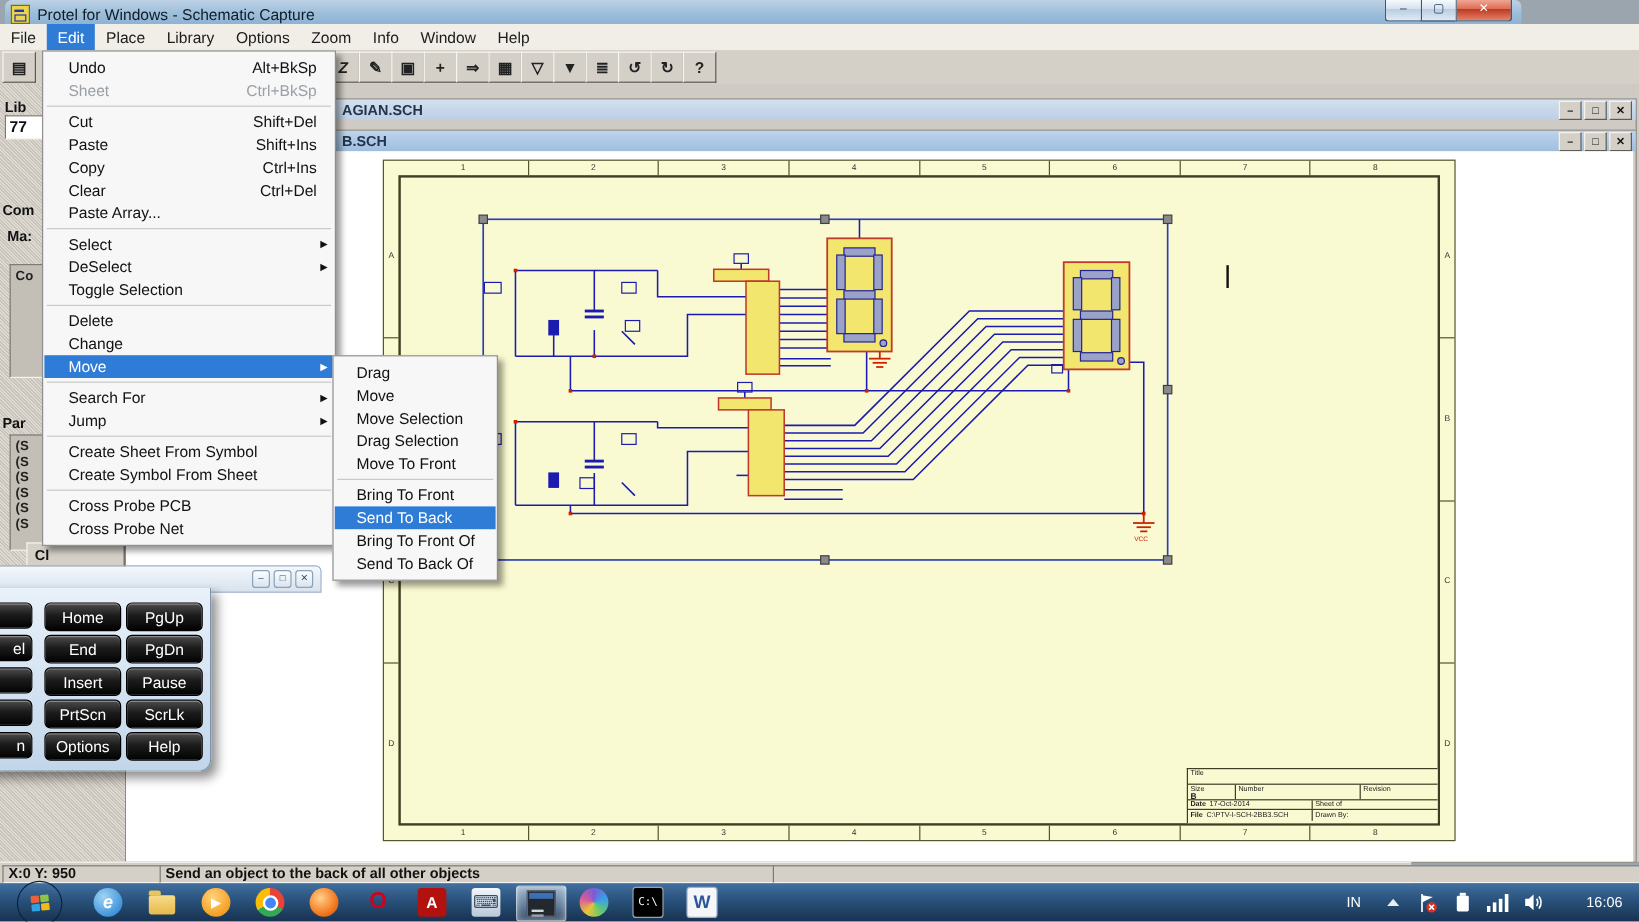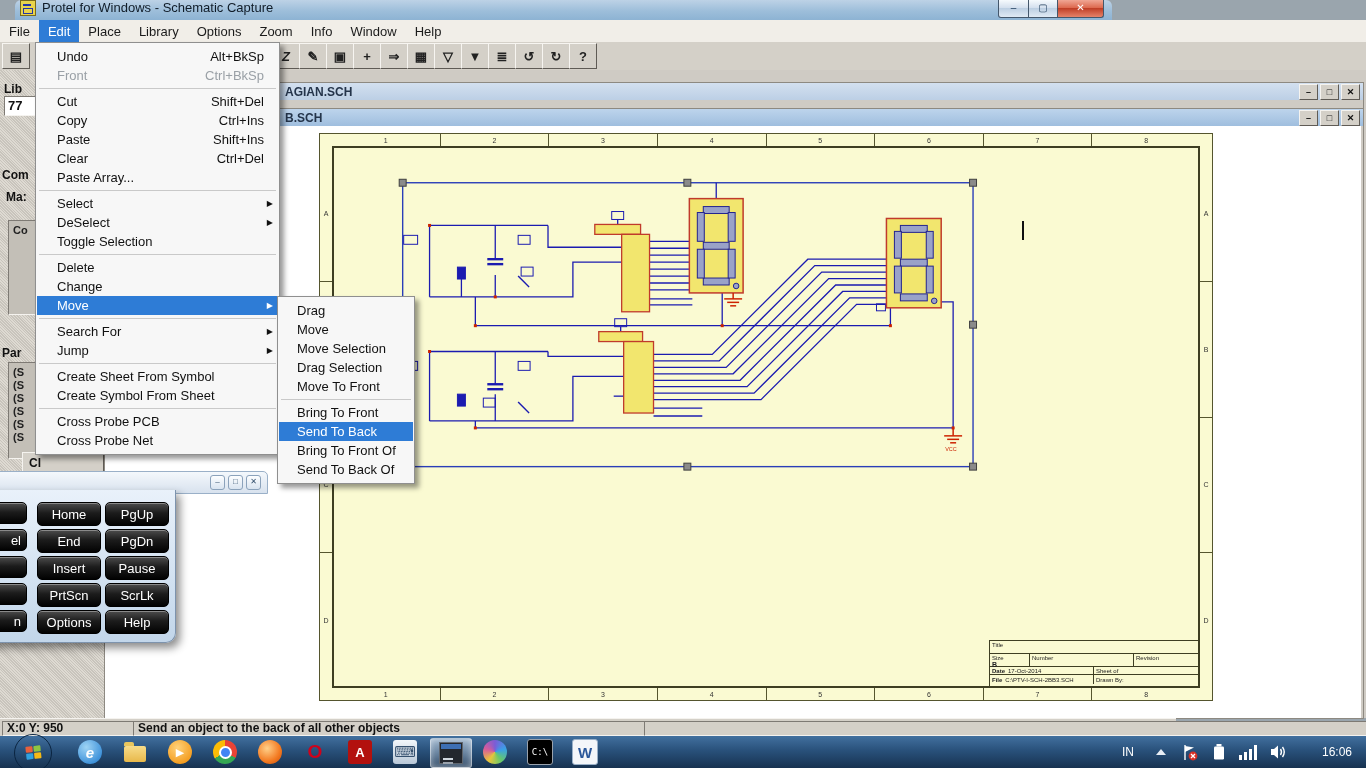--- a/index.html
+++ b/index.html
@@ -1,22 +1,22 @@
 <!DOCTYPE html>
 <html><head>
 <meta charset="utf-8">
 <style>
   html,body{margin:0;padding:0}
   .screen{position:relative;width:1366px;height:768px;overflow:hidden;
           font-family:"Liberation Sans",sans-serif;background:#9aa5ad;
           -webkit-font-smoothing:antialiased}
   
-  .titlebar{position:absolute;left:15px;top:0;width:1097px;height:20px;
+  .titlebar{position:absolute;left:4px;top:0;width:1264px;height:20px;
     background:linear-gradient(#bdd2e6,#9dbeda 55%,#8db3d3);
-    border-bottom:1px solid #6f8aa5;display:flex;align-items:flex-start;
+    border-bottom:1px solid #6f8aa5;display:flex;align-items:flex-end;
     border-radius:6px 6px 0 0}
   .app-icon{width:14px;height:14px;margin:0 6px 0 5px;background:#e8d44d;
     border:1px solid #7a6a1c;position:relative}
   .app-icon:before{content:"";position:absolute;left:2px;top:3px;width:8px;height:2px;background:#2436a8}
   .app-icon:after{content:"";position:absolute;left:2px;top:7px;width:8px;height:4px;border:1px solid #2436a8}
   .app-title{font-size:13px;color:#101c28}
   .aero-controls{position:absolute;right:8px;top:0;display:flex}
   .aero{height:17px;border:1px solid #44576b;border-top:0;
     background:linear-gradient(#f6fafd,#d4e0ee 45%,#bacde1 46%,#e0eaf4);
     color:#23405e;font-size:10px;line-height:15px;text-align:center}
@@ -497,35 +497,35 @@
     <span class="key" style="left:154px;top:93px;width:62px">ScrLk</span>
     <span class="key" style="left:154px;top:120px;width:62px">Help</span>
   </div>
 
   <div class="menu edit-menu">
     <div class="mi">
         <span>Undo</span>
         <span class="sc">Alt+BkSp</span>
       </div>
     <div class="mi dis">
-        <span>Front</span>
+        <span>Sheet</span>
         <span class="sc">Ctrl+BkSp</span>
       </div>
     <div class="msep"></div>
     <div class="mi">
         <span>Cut</span>
         <span class="sc">Shift+Del</span>
       </div>
     <div class="mi">
+        <span>Paste</span>
+        <span class="sc">Shift+Ins</span>
+      </div>
+    <div class="mi">
         <span>Copy</span>
         <span class="sc">Ctrl+Ins</span>
-      </div>
-    <div class="mi">
-        <span>Paste</span>
-        <span class="sc">Shift+Ins</span>
       </div>
     <div class="mi">
         <span>Clear</span>
         <span class="sc">Ctrl+Del</span>
       </div>
     <div class="mi">
         <span>Paste Array...</span>
       </div>
     <div class="msep"></div>
     <div class="mi">

